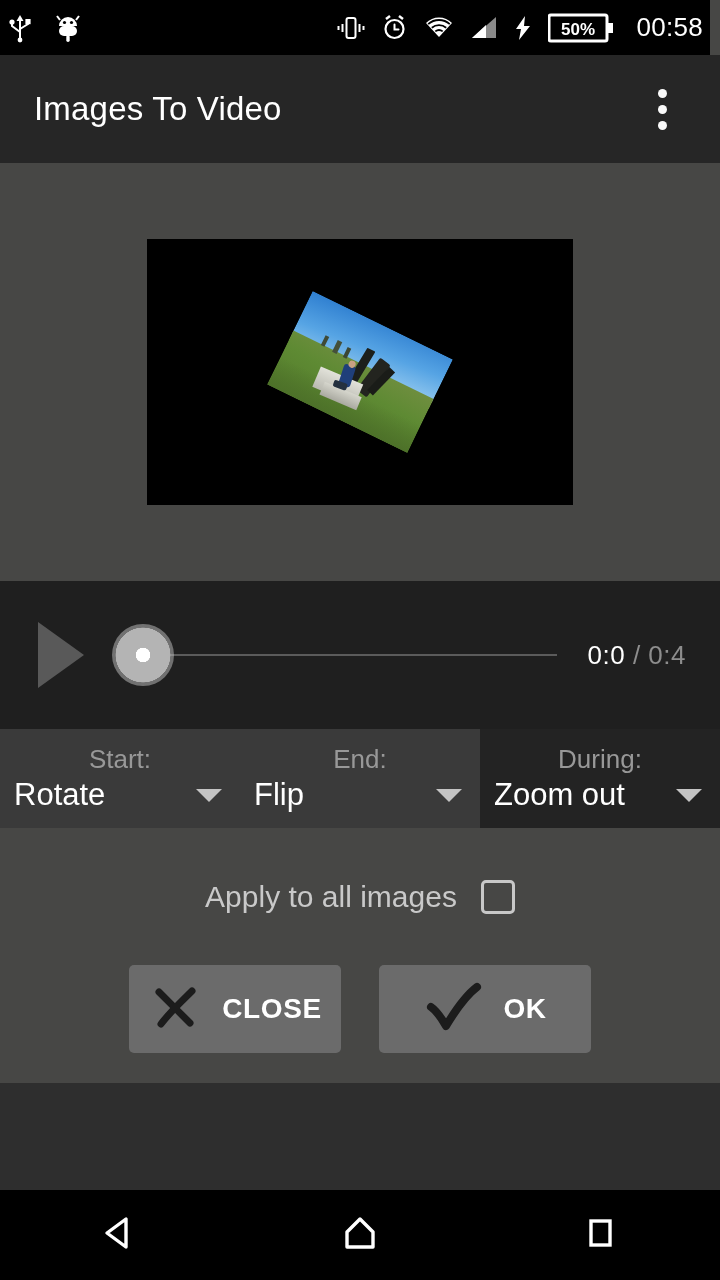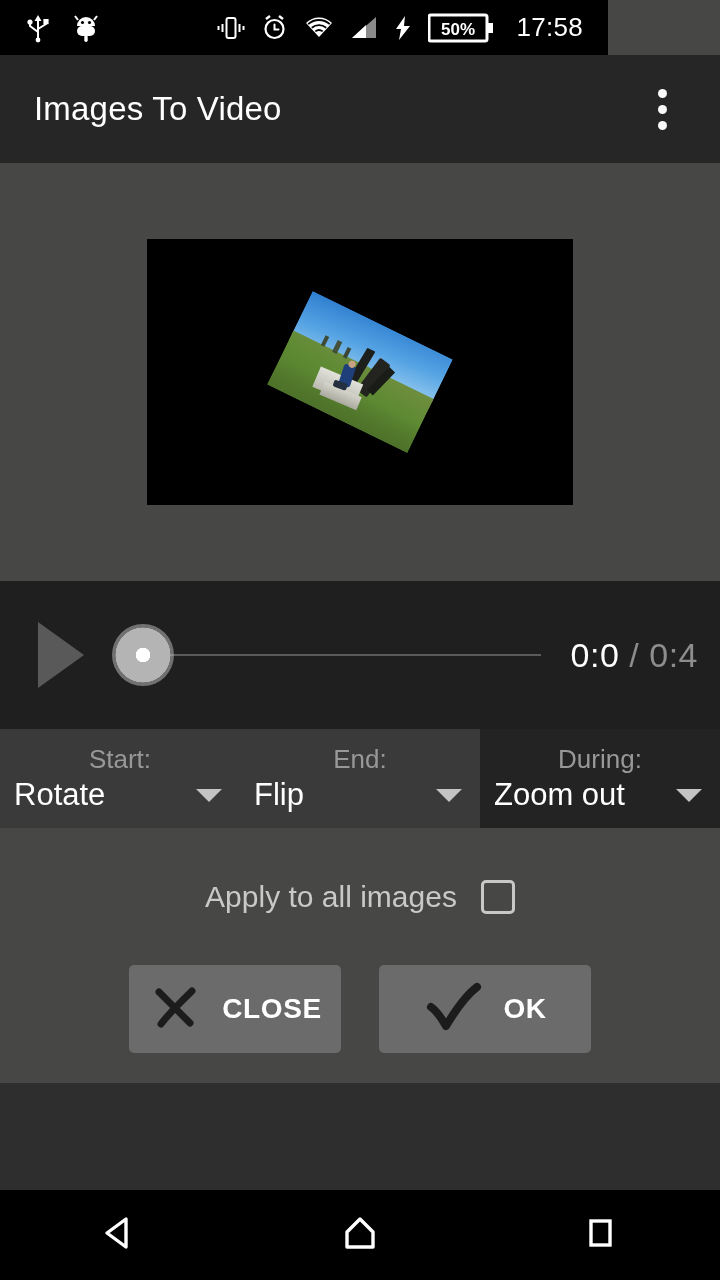--- a/index.html
+++ b/index.html
@@ -6,22 +6,22 @@
   html, body {
     width: 720px; height: 1280px;
     background: #000;
     font-family: "Liberation Sans", sans-serif;
     overflow: hidden;
   }
   .screen { position: relative; width: 720px; height: 1280px; background: #474745; }
 
   
   .status-bar {
-    position: absolute; left: 0; top: 0; width: 608px; height: 55px;
-    background: #000; display: flex; align-items: center; padding: 0 25px;
+    position: absolute; left: 0; top: 0; width: 710px; height: 55px;
+    background: #000; display: flex; align-items: center; padding: 0 7px;
   }
   .status-left { display: flex; align-items: center; gap: 22px; }
   .status-right { margin-left: auto; display: flex; align-items: center; gap: 16px; }
   .sb-icon { display: flex; align-items: center; justify-content: center; }
   .clock {
     color: #fff; font-size: 26px; letter-spacing: .3px; font-weight: 400;
     margin-left: 6px;
   }
 
   
@@ -128,21 +128,21 @@
     display: flex; align-items: center;
   }
   .seek-track {
     position: absolute; left: 30px; right: 18px; height: 2px; background: #5b5b5b;
   }
   .seek-thumb {
     position: absolute; left: 0px; width: 62px; height: 62px; border-radius: 50%;
     background: radial-gradient(circle at 50% 50%, #ffffff 0 16%, #b4b4b4 17% 62%, rgba(180,180,180,.55) 63% 82%, rgba(180,180,180,0) 100%);
   }
   .time-box {
-    margin-right: 22px; font-size: 34px; white-space: nowrap; letter-spacing: .5px;
+    margin-right: 34px; font-size: 26px; white-space: nowrap; letter-spacing: .5px;
   }
   .time-cur { color: #fff; }
   .time-sep, .time-total { color: #8d8d8d; }
 
   
   .spinner-row {
     position: absolute; left: 0; top: 729px; width: 720px; height: 99px;
     display: flex; background: #14b8a6;
   }
   .spinner {
@@ -266,21 +266,21 @@
           <path d="M11 1 L2 14 h5 l-2 11 L16 11 h-6 z" fill="#fff"></path>
         </svg>
       </span>
       <span class="sb-icon">
         <svg width="66" height="30" viewBox="0 0 66 30">
           <rect x="1" y="2" width="58" height="26" rx="2" stroke="#fff" stroke-width="3" fill="none"></rect>
           <rect x="60" y="10" width="5" height="10" fill="#fff"></rect>
           <text x="30" y="22" font-family="Liberation Sans, sans-serif" font-size="17" font-weight="bold" fill="#fff" text-anchor="middle">50%</text>
         </svg>
       </span>
-      <span class="clock">17:58</span>
+      <span class="clock">00:58</span>
     </div>
   </div>
 
   <div class="app-bar">
     <div class="app-title">Images To Video</div>
     <div class="overflow-menu">
       <i></i>
       <i></i>
       <i></i>
     </div>

